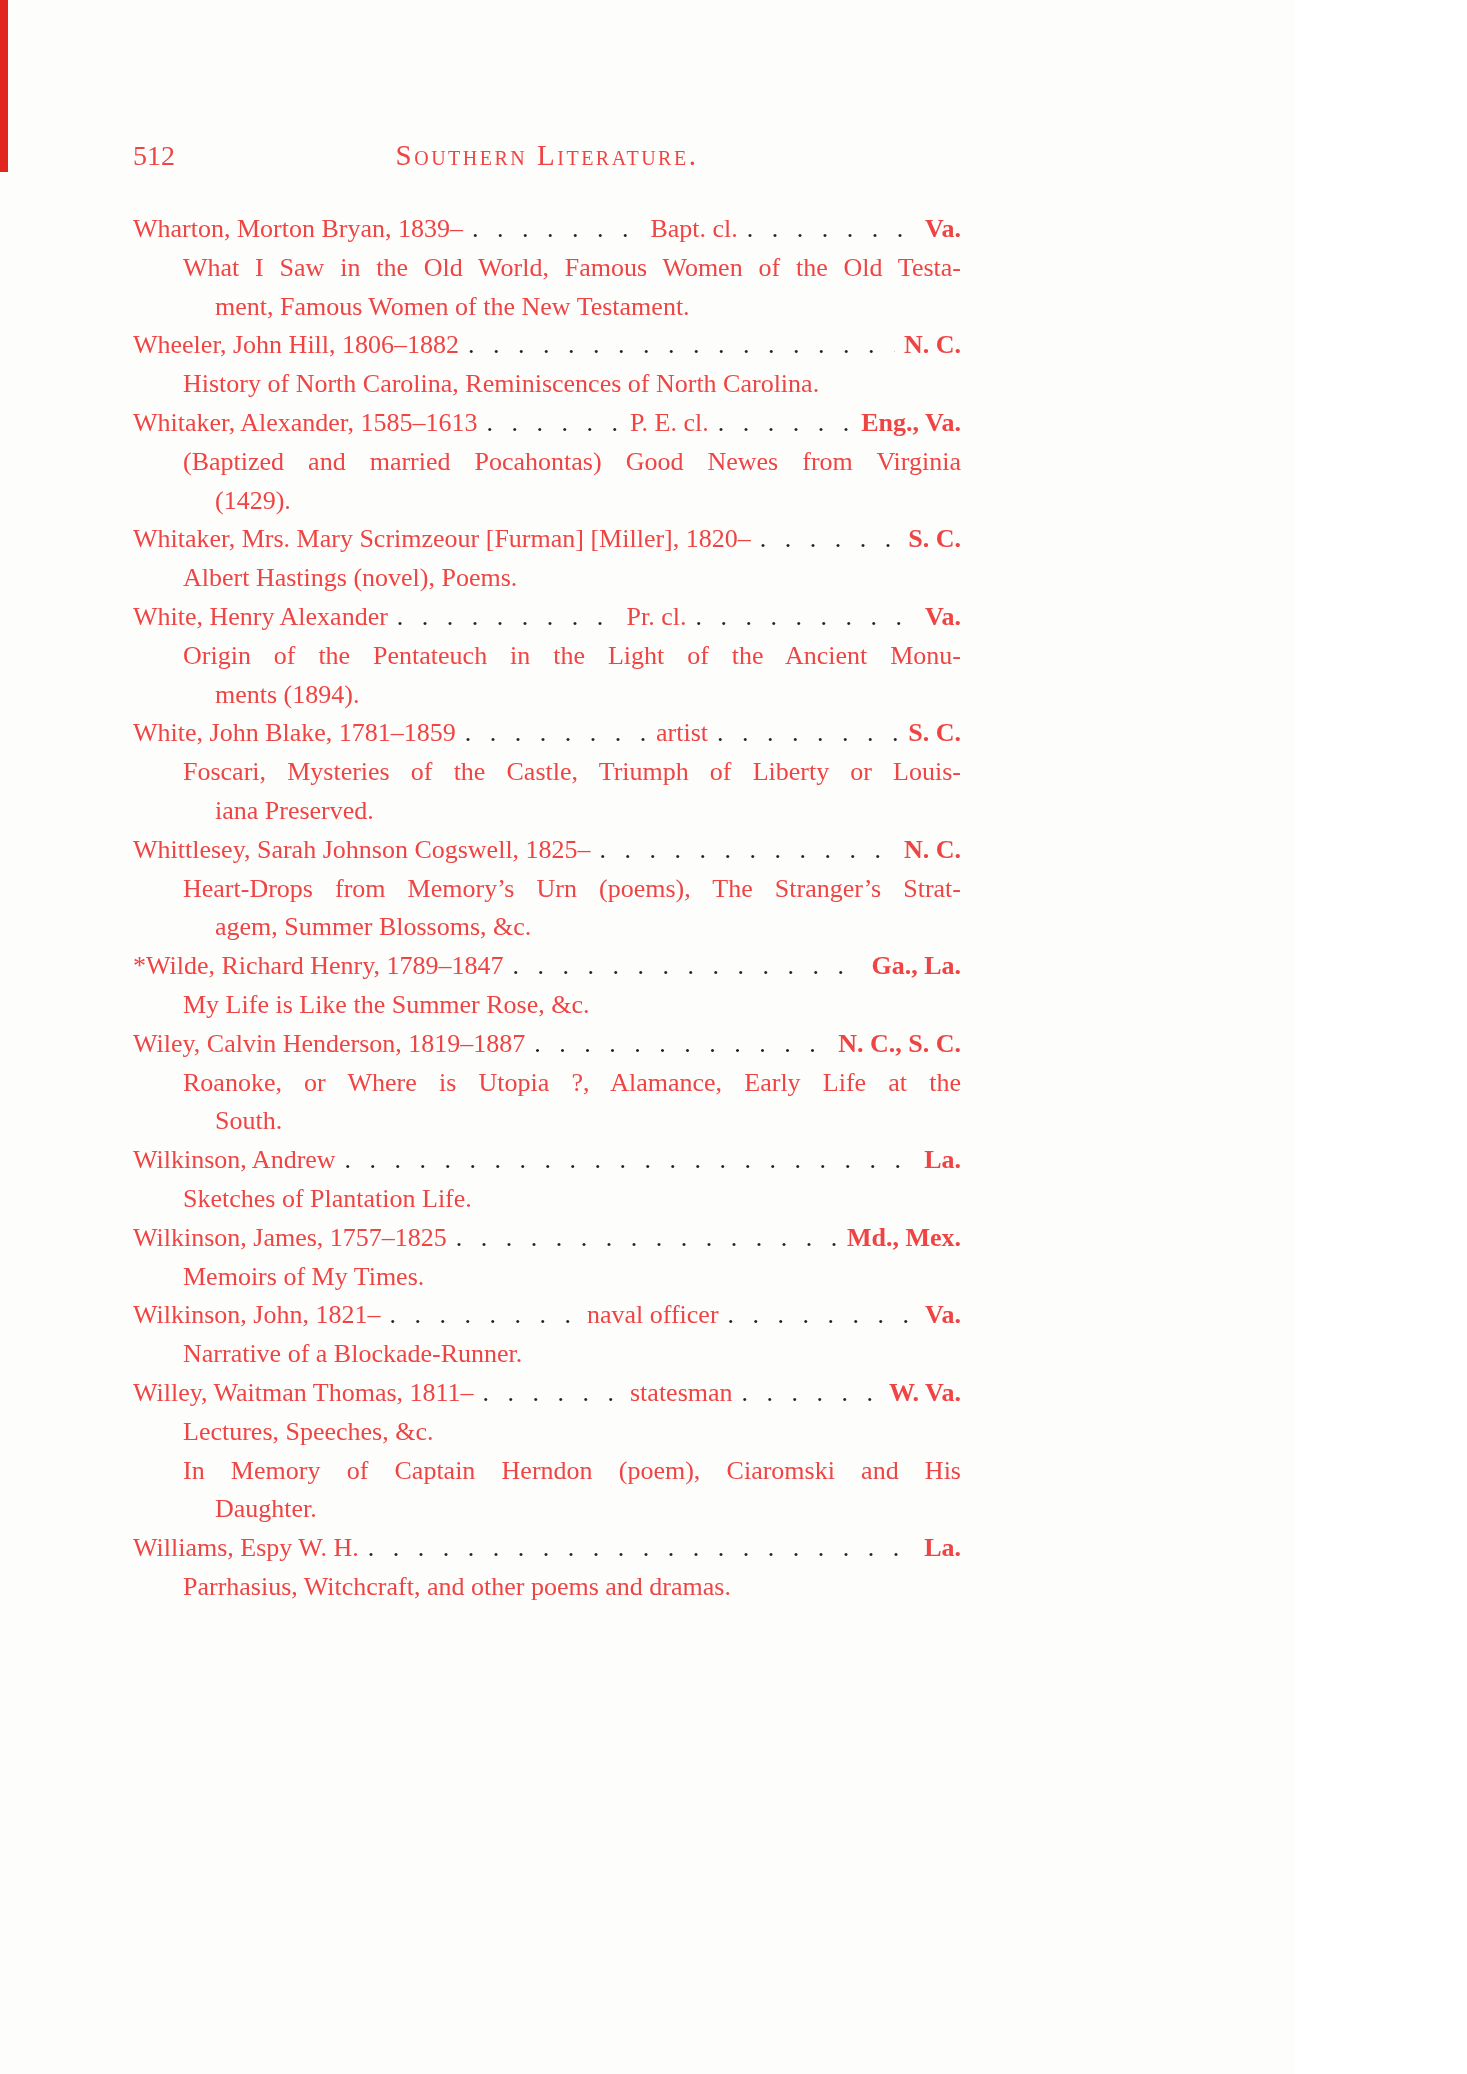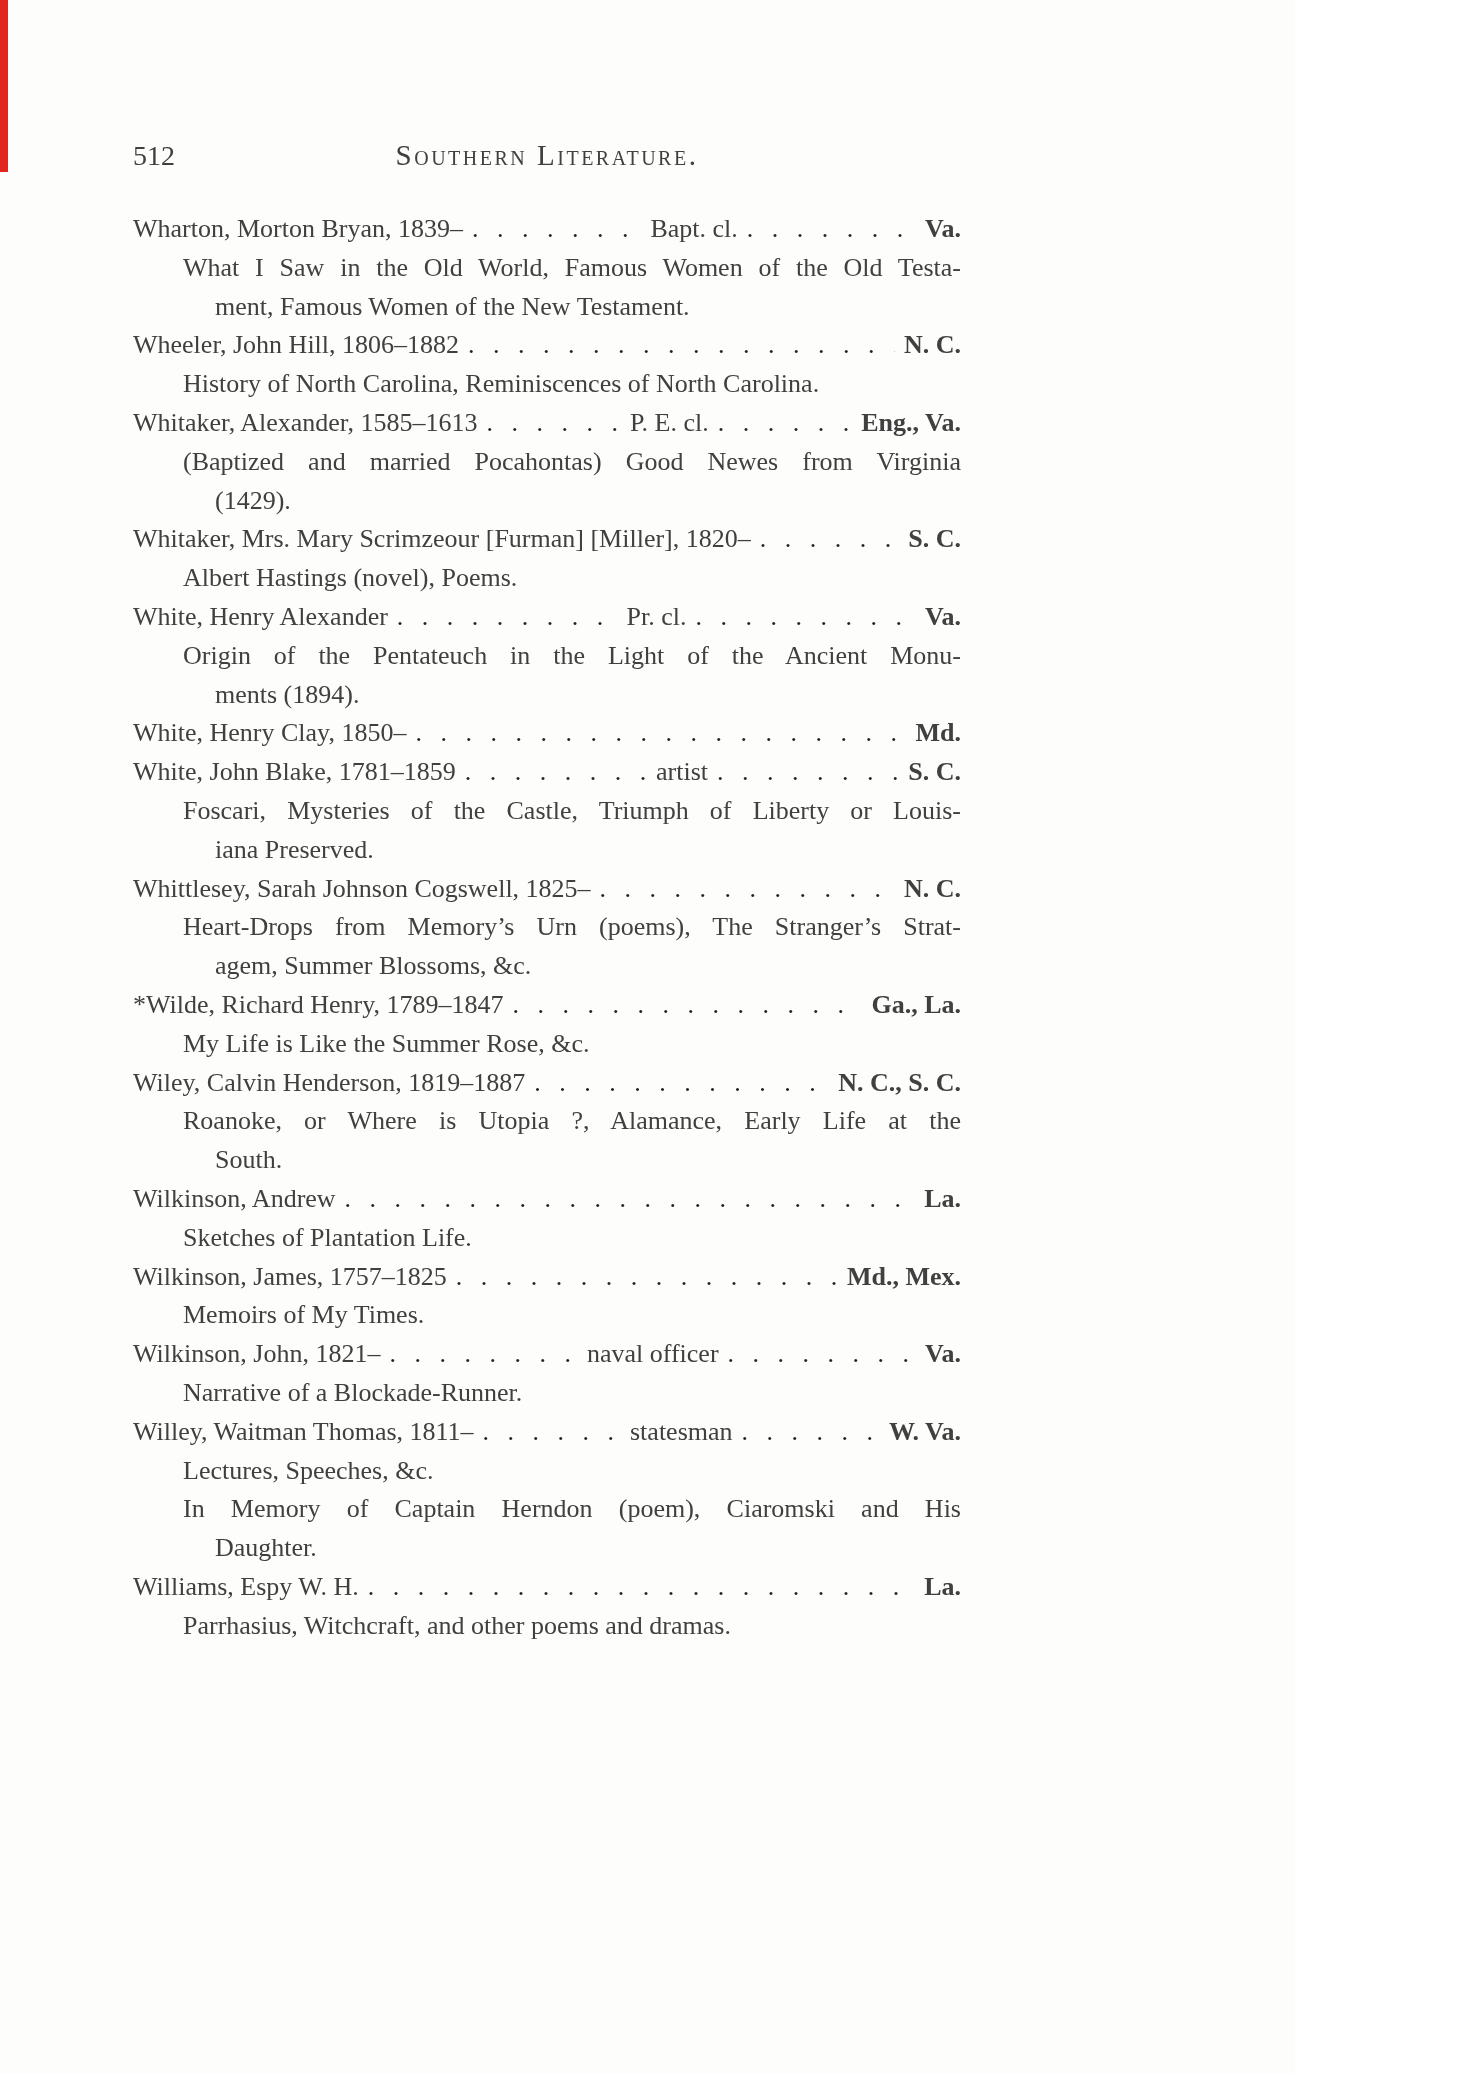--- a/index.html
+++ b/index.html
@@ -2,21 +2,21 @@
 <html><head>
 <meta charset="utf-8">
 <style>
   html, body { margin: 0; padding: 0; background: #ffffff; }
   .page {
     position: relative;
     width: 1295px;
     height: 2074px;
     background: #fdfdfb;
     font-family: "Liberation Serif", "DejaVu Serif", serif;
-    color: #404040;
+    color: #ef4444;
     font-size: 26px;
     overflow: hidden;
   }
   .scan-mark {
     position: absolute;
     left: 0; top: 0;
     width: 8px; height: 172px;
     background: #e0261f;
   }
   .text-block {
@@ -136,25 +136,20 @@
           <span class="leader"></span>
           <span class="mid">Pr. cl.</span>
           <span class="leader"></span>
           <span class="loc">Va.</span>
         </div>
         <div class="work w1 just">Origin of the Pentateuch in the Light of the Ancient Monu-</div>
         <div class="work w2">ments (1894).</div>
       </div>
 
       <div class="entry">
-        <div class="head">
-          <span class="name">White, Henry Clay, 1850–</span>
-          <span class="leader"></span>
-          <span class="loc">Md.</span>
-        </div>
       </div>
 
       <div class="entry">
         <div class="head">
           <span class="name">White, John Blake, 1781–1859</span>
           <span class="leader"></span>
           <span class="mid">artist</span>
           <span class="leader"></span>
           <span class="loc">S. C.</span>
         </div>

